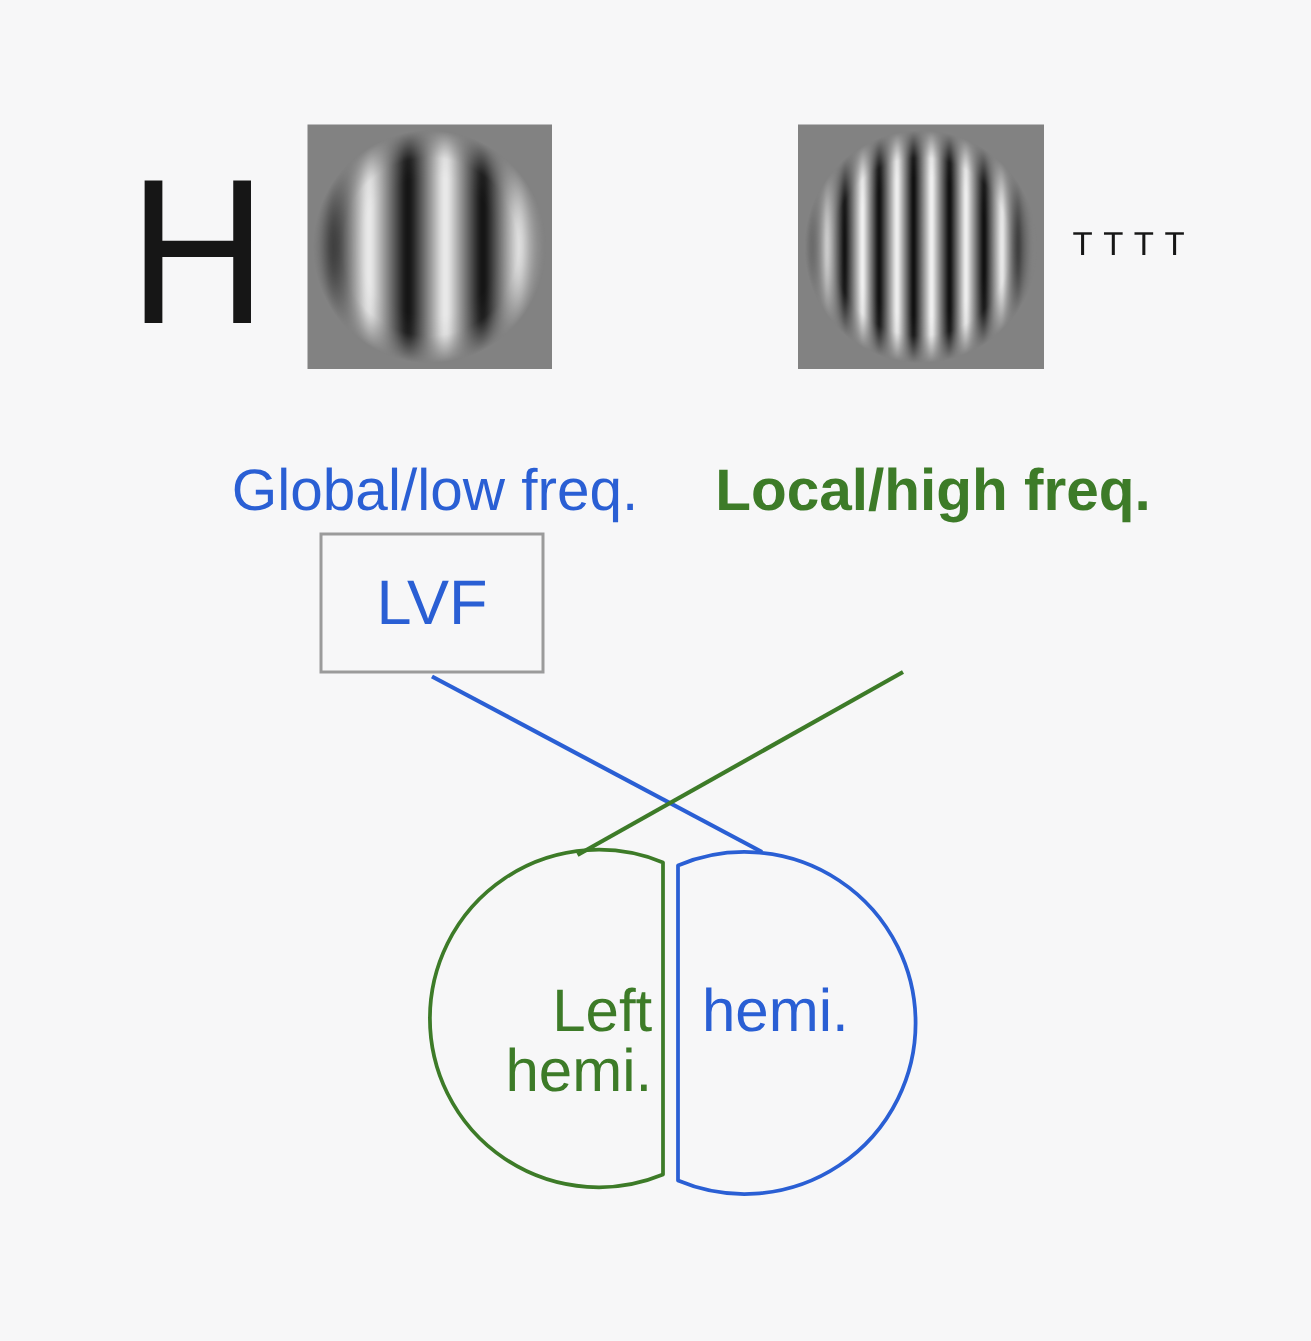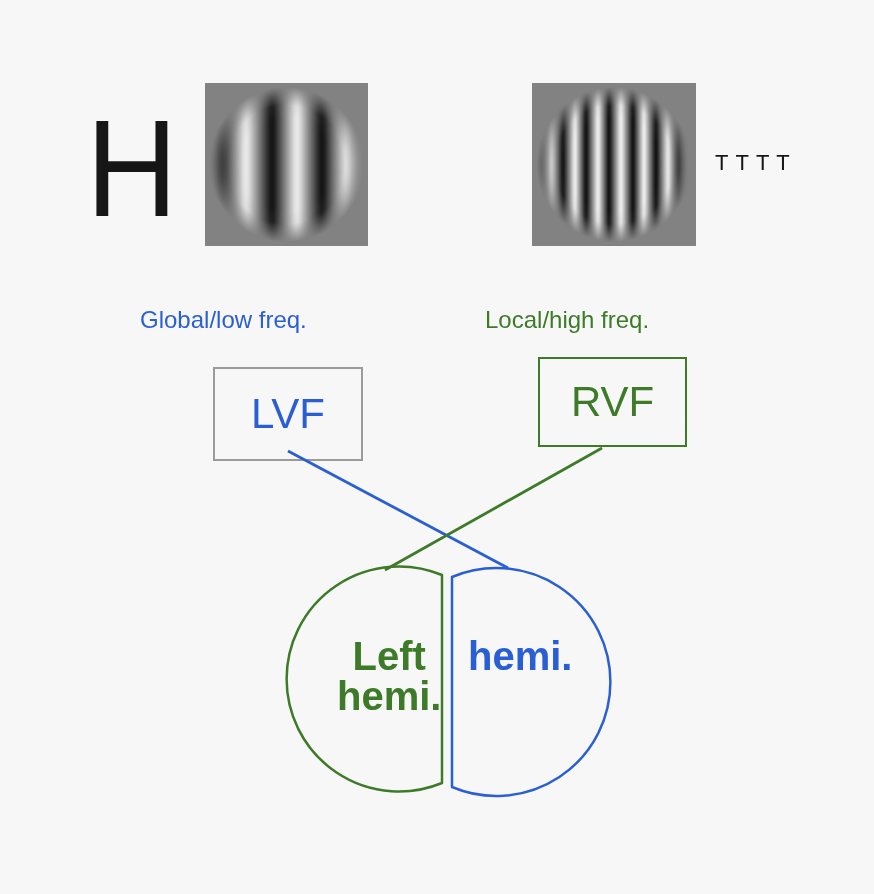--- a/index.html
+++ b/index.html
@@ -53,48 +53,48 @@
   }
   .t-letters{
     position:absolute;left:715px;top:152px;
     font-size:22px;line-height:1;color:var(--ink);
     letter-spacing:7px;font-weight:400;text-align:center;
   }
 
   
   .freq-label{
     position:absolute;top:306px;width:300px;
-    font-size:24px;line-height:1.15;
+    text-align:center;font-size:39px;line-height:1.15;
   }
   .freq-label.global{left:140px;color:var(--blue);}
-  .freq-label.local{left:485px;color:var(--green);}
+  .freq-label.local{left:472px;color:var(--green);font-weight:bold;}
 
   
   .field-box{
     position:absolute;box-sizing:border-box;
     display:flex;align-items:center;justify-content:center;
     font-size:42px;font-weight:400;background:transparent;
   }
   .field-box.lvf{
-    left:213px;top:367px;width:150px;height:94px;
+    left:213px;top:355px;width:150px;height:94px;
     border:2px solid var(--box-gray);color:var(--blue);
   }
   .field-box.rvf{
     left:538px;top:357px;width:149px;height:90px;
     border:2px solid var(--green);color:var(--green);
   }
 
   
   svg.overlay{position:absolute;left:0;top:0;width:874px;height:894px;}
 
   
   .hemi-label{
-    position:absolute;top:636px;
-    font-size:40px;line-height:40px;font-weight:700;
-    text-align:center;white-space:nowrap;
+    position:absolute;top:654px;
+    font-size:40px;line-height:40px;font-weight:400;
+    text-align:right;white-space:nowrap;
   }
   .hemi-label.left{left:337px;color:var(--green);}
   .hemi-label.right{left:468px;color:var(--blue);}
 </style>
 </head>
 <body>
 
 <div class="canvas">
 
   <div class="h-letter">H</div>
@@ -110,23 +110,20 @@
   <div class="t-letters">TTTT</div>
 
   <div class="freq-label global">Global/low freq.</div>
 
   <div class="freq-label local">Local/high freq.</div>
 
   <div class="field-box lvf">
     <span>LVF</span>
   </div>
 
-  <div class="field-box rvf">
-    <span>RVF</span>
-  </div>
 
   <svg class="overlay" viewBox="0 0 874 894">
     <line x1="288" y1="451" x2="508" y2="568" stroke-width="2.8" fill="none" stroke="#2a5fd4"></line>
     <line x1="602" y1="448" x2="385" y2="570" stroke-width="2.8" fill="none" stroke="#3d7b28"></line>
     <path d="M442,575 A112.5,112.5 0 1 0 442,783 Z" stroke-width="2.5" fill="none" stroke-linejoin="round" stroke="#3d7b28"></path>
     <path d="M452,577 A114,114 0 1 1 452,787 Z" stroke-width="2.5" fill="none" stroke-linejoin="round" stroke="#2a5fd4"></path>
   </svg>
 
   <div class="hemi-label left">
     <div>Left</div>

